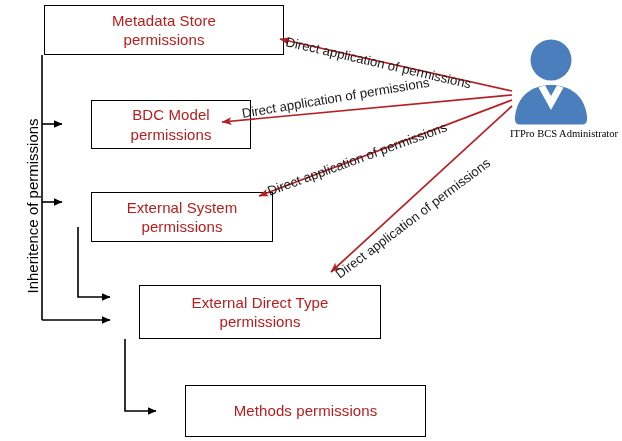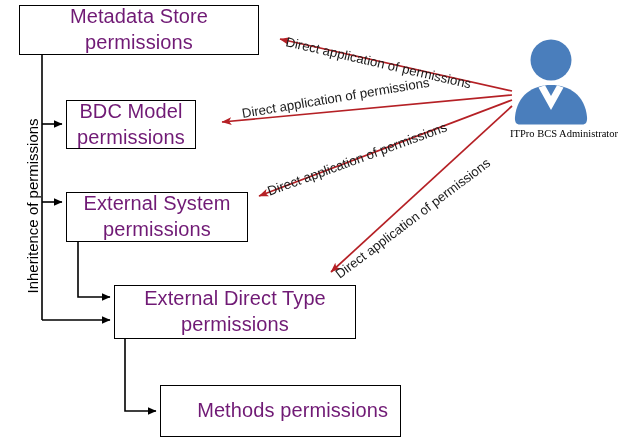--- a/index.html
+++ b/index.html
@@ -17,33 +17,34 @@
   }
   .box {
     position: absolute;
     box-sizing: border-box;
     border: 1.6px solid #000000;
     background: #ffffff;
     display: flex;
     align-items: center;
     justify-content: center;
     text-align: center;
-    color: #701a75;
-    font-size: 20px;
+    color: #b91c1c;
+    font-size: 15px;
     line-height: 1.28;
     letter-spacing: 0.1px;
     z-index: 4;
+    margin-left: 25px;
   }
   .box span { display: block; padding: 0 6px; }
 
   #box-metadata-store { left: 19px;  top: 5px;   width: 240px; height: 50px; }
-  #box-bdc-model      { left: 66px;  top: 100px; width: 130px; height: 49px; }
+  #box-bdc-model      { left: 66px;  top: 100px; width: 160px; height: 49px; }
   #box-external-system{ left: 66px;  top: 192px; width: 182px; height: 50px; }
   #box-ect            { left: 114px; top: 285px; width: 242px; height: 54px; }
-  #box-methods        { left: 160px; top: 385px; width: 241px; height: 52px; justify-content: flex-end; }
+  #box-methods        { left: 160px; top: 385px; width: 241px; height: 52px; }
 
   #svg-connectors, #svg-arrows {
     position: absolute;
     left: 0; top: 0;
     width: 622px; height: 441px;
   }
   #svg-connectors { z-index: 2; }
   #svg-arrows { z-index: 6; }
 
   .conn { stroke: #000000; stroke-width: 1.6px; fill: none; }

